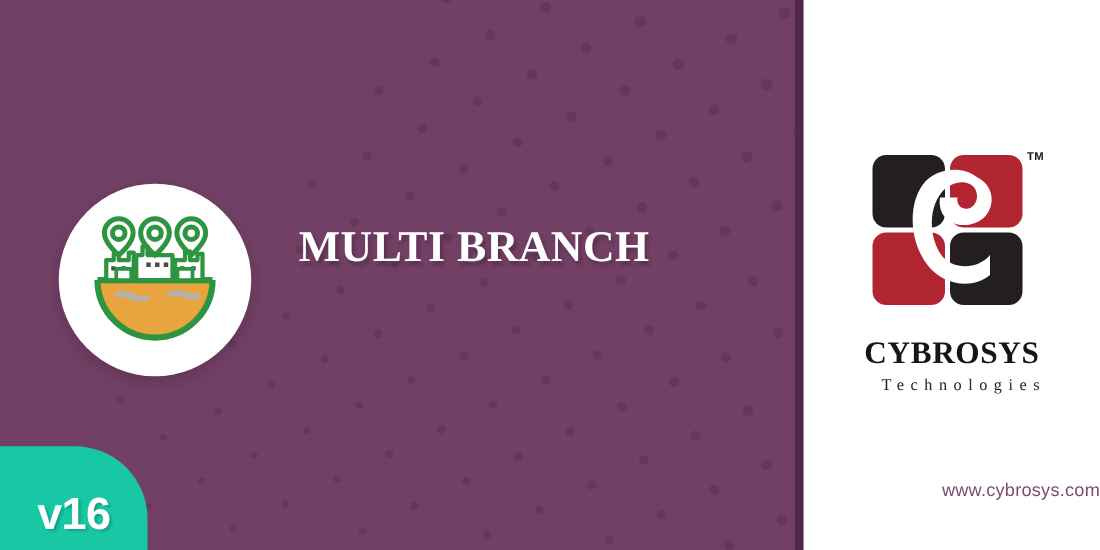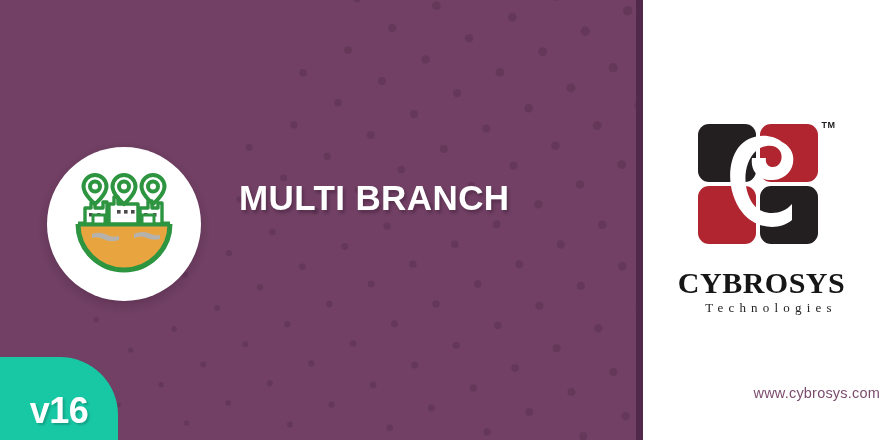--- a/index.html
+++ b/index.html
@@ -72,21 +72,21 @@
   
   .title-block {
     position: absolute;
     left: 239px;
     top: 176px;
     width: 380px;
   }
   .title-line {
     display: block;
     color: #ffffff;
-    font-family: Liberation Sans, sans-serif;
+    font-family: Liberation Serif, serif;
     font-weight: bold;
     font-size: 35px;
     line-height: 44px;
     letter-spacing: 0.4px;
     text-transform: uppercase;
     text-shadow: 2px 3px 3px rgba(45, 18, 40, 0.35);
     white-space: nowrap;
   }
 
   
@@ -144,21 +144,21 @@
     font-family: "Liberation Sans", sans-serif;
     font-size: 9px;
     font-weight: bold;
     color: #1b1b1b;
     letter-spacing: 0.5px;
   }
   .logo-wordmark {
     margin-top: 10px;
     font-family: "Liberation Serif", serif;
     font-weight: bold;
-    font-size: 30px;
+    font-size: 25px;
     line-height: 30px;
     color: #161616;
     letter-spacing: 0.5px;
   }
   .logo-subword {
     margin-top: 2px;
     font-family: "Liberation Serif", serif;
     font-size: 13px;
     line-height: 16px;
     color: #232323;

